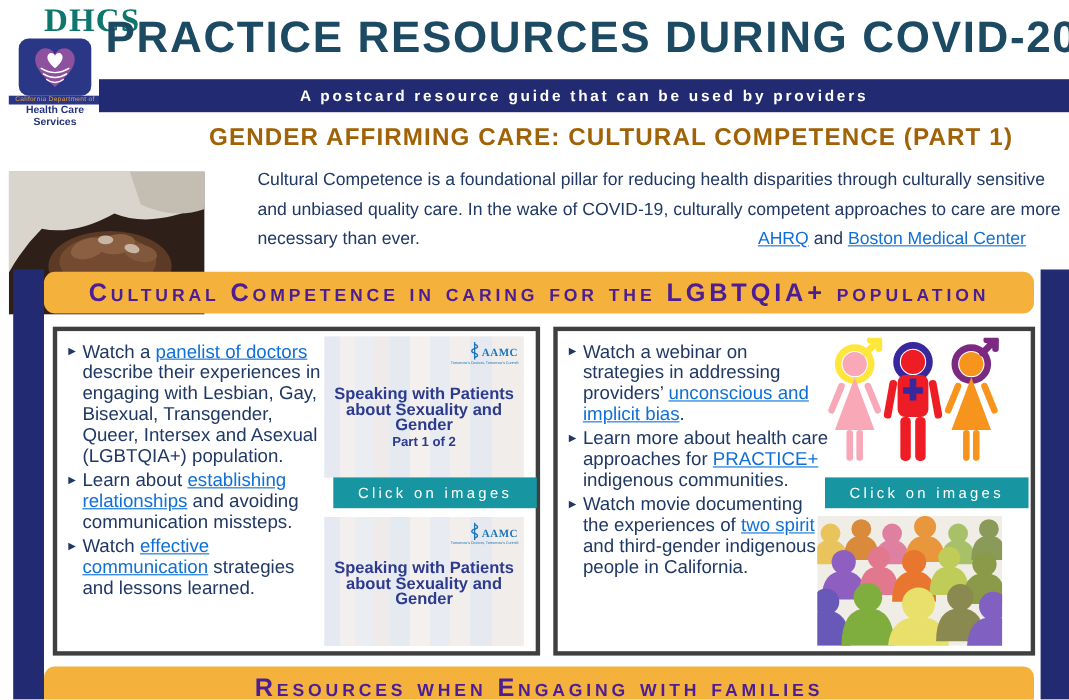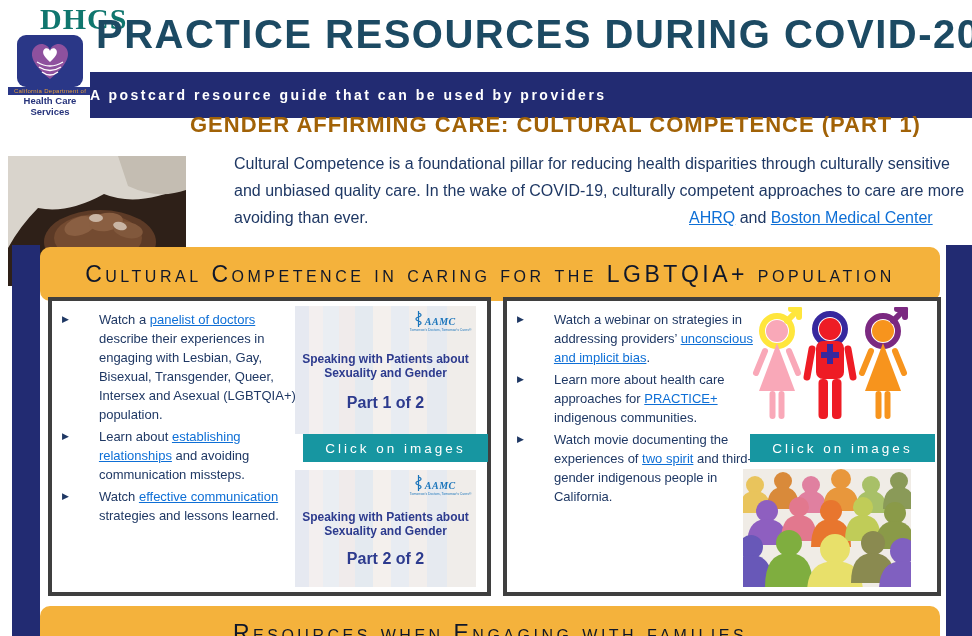--- a/index.html
+++ b/index.html
@@ -8,59 +8,59 @@
     background:#ffffff;font-family:"Liberation Sans",sans-serif;
   }
   
   .logo{position:absolute;left:8px;top:4px;width:84px;}
   .logo-acronym{font-family:"Liberation Serif",serif;font-size:30px;font-weight:bold;color:#0f766e;letter-spacing:1px;line-height:30px;text-align:center;margin-left:32px;}
   .heart-box{width:66px;height:52px;background:#2A3787;border-radius:9px;margin:1px auto 0;display:flex;align-items:center;justify-content:center;}
   .dept-band{background:#2A3787;color:#E8A13C;font-size:6px;text-align:center;padding:1px 0;letter-spacing:.3px;}
   .dept-line2{color:#26337B;font-weight:bold;font-size:9.5px;text-align:center;line-height:11px;}
   .page-title{position:absolute;left:96px;top:12px;width:870px;text-align:center;
     font-size:40px;font-weight:800;color:#1C4A63;letter-spacing:1.5px;white-space:nowrap;}
-  .subtitle-bar{position:absolute;left:90px;top:72px;width:882px;height:46px;background:#222B72;
-    color:#fff;font-size:14px;font-weight:bold;letter-spacing:2.5px;display:flex;align-items:center;}
+  .subtitle-bar{position:absolute;left:90px;top:72px;width:882px;height:30px;background:#222B72;
+    color:#fff;font-size:14px;font-weight:bold;letter-spacing:2.5px;display:flex;align-items:center;justify-content:center;}
   
   .hands-photo{position:absolute;left:8px;top:108px;width:178px;height:130px;margin-top:48px;}
   .intro-heading{position:absolute;left:190px;top:112px;font-size:22px;font-weight:800;color:#a16207;letter-spacing:1px;white-space:nowrap;}
   .intro-para{position:absolute;left:190px;top:150px;width:776px;font-size:16px;color:#1F3864;line-height:27px;}
   .intro-para .pline{white-space:nowrap;margin-left:44px;}
   .pline3{position:relative;}
   .intro-links{position:absolute;left:455px;top:0;white-space:nowrap;}
   .lnk{color:#0E6FD6;text-decoration:underline;cursor:pointer;}
   
   .bar-left{position:absolute;left:12px;top:245px;width:28px;height:391px;background:#222B72;}
   .bar-right{position:absolute;left:946px;top:245px;width:26px;height:391px;background:#222B72;}
   
-  .gold-banner{position:absolute;left:40px;width:900px;height:54px;background:#F4B23C;border-radius:10px;
-    display:flex;align-items:center;justify-content:center;color:#0f172a;
-    font-variant:small-caps;font-weight:400;font-size:23px;letter-spacing:3.5px;white-space:nowrap;}
+  .gold-banner{position:absolute;left:40px;width:900px;height:38px;background:#F4B23C;border-radius:10px;
+    display:flex;align-items:center;justify-content:center;color:#4c1d95;
+    font-variant:small-caps;font-weight:700;font-size:23px;letter-spacing:3.5px;white-space:nowrap;}
   .banner1{top:247px;}
   .banner2{top:606px;}
   
   .content-box{position:absolute;top:297px;height:291px;background:#fff;border:4px solid #3F3F3F;}
   .box-left{left:48px;width:435px;}
   .box-right{left:503px;width:430px;}
   .bullets{position:absolute;left:10px;top:9px;width:238px;}
   .bullet-item{display:flex;gap:6px;margin-bottom:3px;}
   .tri{font-size:9px;color:#1F3864;padding-top:4px;flex:0 0 auto;}
-  .btxt{font-size:13px;line-height:19px;color:#1F3864;margin-left:24px;}
+  .btxt{font-size:17px;line-height:19px;color:#1F3864;}
   
   .thumb{position:absolute;left:243px;width:181px;height:128px;cursor:pointer;
     background:linear-gradient(90deg,#ccd2e2 0 14px,#e6dede 14px 28px,#d4dce6 28px 44px,#e0d6d6 44px 60px,#c8d4e0 60px 78px,#e8e0da 78px 96px,#d0d8e4 96px 114px,#e4dcd8 114px 132px,#ccd4e0 132px 152px,#e0dad4 152px 181px);}
   .thumb-veil{position:absolute;inset:0;background:rgba(255,255,255,.5);}
   .thumb1{top:5px;}
   .thumb2{top:169px;height:117px;}
-  .thumb-title{position:absolute;left:4px;right:4px;top:46px;text-align:center;color:#2D3B8E;font-weight:700;font-size:12px;line-height:14px;}
+  .thumb-title{position:absolute;left:4px;right:4px;top:46px;text-align:center;color:#2D3B8E;font-weight:700;font-size:15px;line-height:14px;}
   .thumb2 .thumb-title{top:40px;}
-  .thumb-part{position:absolute;left:0;right:0;top:88px;text-align:center;color:#2D3B8E;font-weight:700;font-size:16px;}
+  .thumb-part{position:absolute;left:0;right:0;top:88px;text-align:center;color:#2D3B8E;font-weight:700;font-size:12px;}
   .thumb2 .thumb-part{top:80px;}
   .aamc{position:absolute;top:5px;right:5px;text-align:right;color:#1B75BB;}
-  .aamc-row{display:flex;align-items:flex-end;justify-content:center;gap:2px;font-style:italic;}
+  .aamc-row{display:flex;align-items:flex-end;justify-content:flex-end;gap:2px;}
   .aamc-name{font-family:"Liberation Serif",serif;font-size:10px;font-weight:bold;letter-spacing:.5px;}
   .aamc-tag{font-size:4px;transform:scale(.85);transform-origin:right;white-space:nowrap;}
   
   .teal-btn{position:absolute;top:133px;width:185px;height:28px;background:#1796A1;color:#fff;
     display:flex;align-items:center;justify-content:center;font-size:13.5px;letter-spacing:3px;cursor:pointer;}
   .btn-left{left:251px;}
   .btn-right{left:243px;}
   .figures-img{position:absolute;left:240px;top:6px;width:166px;height:124px;cursor:pointer;}
   .crowd-img{position:absolute;left:236px;top:168px;width:168px;height:118px;cursor:pointer;}
 </style>
@@ -103,21 +103,21 @@
     <text x="89" y="120" text-anchor="middle" fill="#ffffff" font-size="13" font-weight="bold" font-family="Liberation Sans, sans-serif">www.unsplash.com</text>
   </svg>
 </div>
 
 <div class="intro-heading">GENDER AFFIRMING CARE: CULTURAL COMPETENCE (PART 1)</div>
 
 <div class="intro-para">
   <div class="pline">Cultural Competence is a foundational pillar for reducing  health disparities through culturally sensitive</div>
   <div class="pline">and unbiased quality care. In the wake of COVID-19, culturally competent approaches to care are more</div>
   <div class="pline pline3">
-    <span>avoiding than ever.</span>
+    <span>necessary than ever.</span>
     <span class="intro-links">
       <span class="lnk">AHRQ</span><span> and </span><span class="lnk">Boston Medical Center</span>
     </span>
   </div>
 </div>
 
 <div class="bar-left"></div>
 <div class="bar-right"></div>
 
 <div class="gold-banner banner1">
@@ -166,21 +166,20 @@
       <div class="aamc-row">
         <svg width="9" height="16" viewBox="0 0 9 16">
           <line x1="4.5" y1="0" x2="4.5" y2="16" stroke="#1B75BB" stroke-width="1.2"></line>
           <path d="M4.5,2 C8,3 8,5 4.5,6 C1,7 1,9 4.5,10 C8,11 8,13 4.5,14" stroke="#1B75BB" stroke-width="1.2" fill="none"></path>
         </svg>
         <span class="aamc-name">AAMC</span>
       </div>
       <div class="aamc-tag">Tomorrow's Doctors, Tomorrow's Cures®</div>
     </div>
     <div class="thumb-title">Speaking with Patients about Sexuality and Gender</div>
-    <div class="thumb-part">Part 2 of 2</div>
   </div>
 </div>
 
 <div class="content-box box-right">
   <div class="bullets">
     <div class="bullet-item">
       <span class="tri">▶</span>
       <span class="btxt"><span>Watch a webinar on strategies in addressing providers’ </span><span class="lnk">unconscious and implicit bias</span><span>.</span></span>
     </div>
     <div class="bullet-item">

